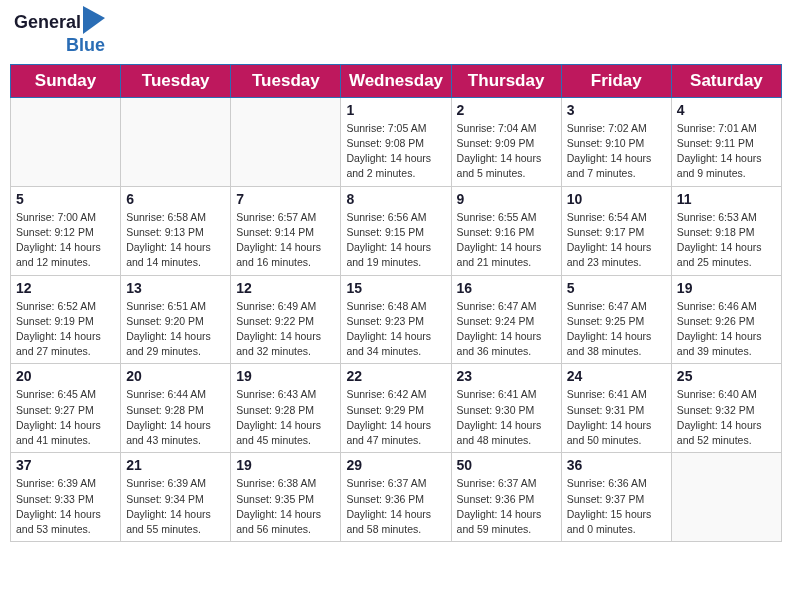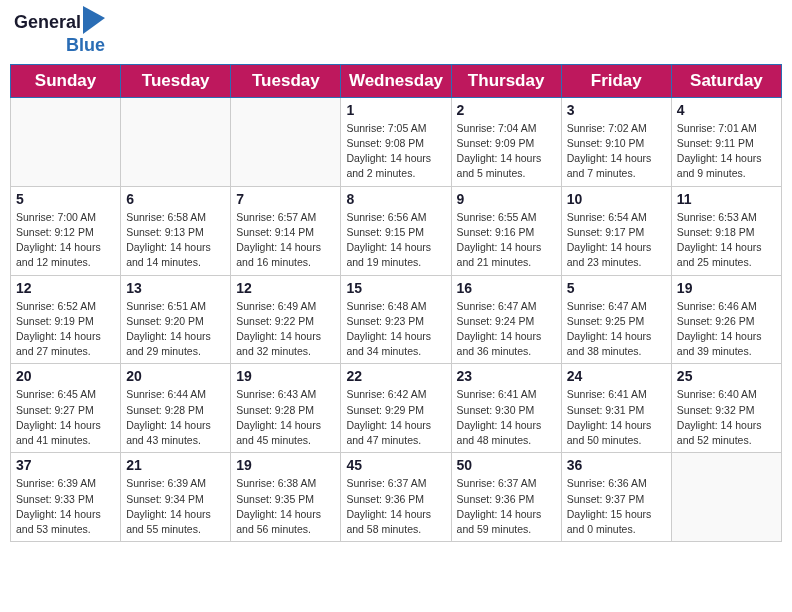--- a/index.html
+++ b/index.html
@@ -231,21 +231,21 @@
         </td>
         <td>
           <span class="day-num">21</span>
           <div class="cell-info">Sunrise: 6:39 AM<br>Sunset: 9:34 PM<br>Daylight: 14 hours<br>and 55 minutes.</div>
         </td>
         <td>
           <span class="day-num">19</span>
           <div class="cell-info">Sunrise: 6:38 AM<br>Sunset: 9:35 PM<br>Daylight: 14 hours<br>and 56 minutes.</div>
         </td>
         <td>
-          <span class="day-num">45</span>
+          <span class="day-num">29</span>
           <div class="cell-info">Sunrise: 6:37 AM<br>Sunset: 9:36 PM<br>Daylight: 14 hours<br>and 58 minutes.</div>
         </td>
         <td>
           <span class="day-num">50</span>
           <div class="cell-info">Sunrise: 6:37 AM<br>Sunset: 9:36 PM<br>Daylight: 14 hours<br>and 59 minutes.</div>
         </td>
         <td>
           <span class="day-num">36</span>
           <div class="cell-info">Sunrise: 6:36 AM<br>Sunset: 9:37 PM<br>Daylight: 15 hours<br>and 0 minutes.</div>
         </td>

